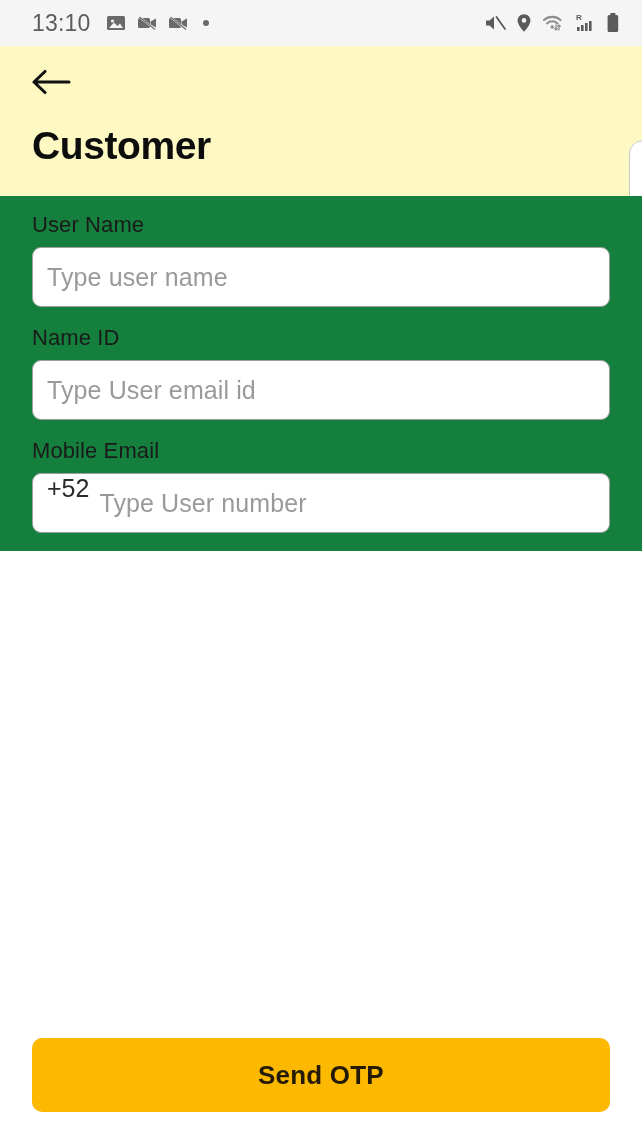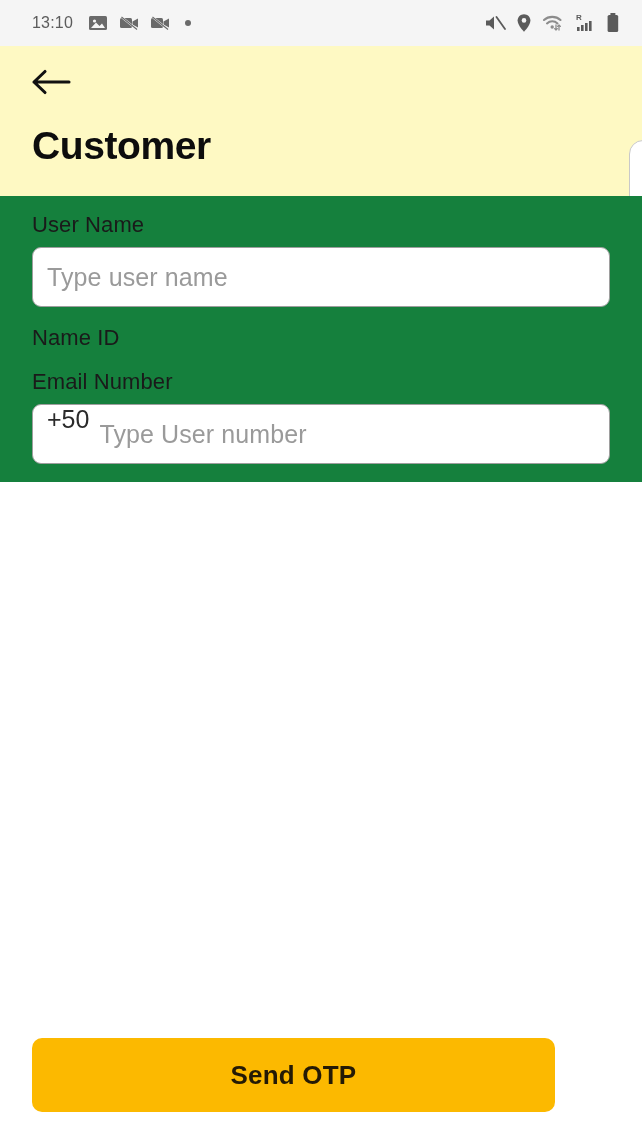--- a/index.html
+++ b/index.html
@@ -20,21 +20,21 @@
   .statusbar {
     position:absolute; top:0; left:0;
     width:642px; height:46px;
     background:#f5f5f5;
     display:flex; align-items:center;
     padding:0 22px 0 32px;
     color:#5b5b5b;
   }
   .sb-left { display:flex; align-items:center; gap:11px; }
   .sb-time {
-    font-size:16px; letter-spacing:.2px;
+    font-size:23px; letter-spacing:.2px;
     color:#5c5c5c; font-weight:400;
     margin-right:4px;
   }
   .sb-spacer { flex:1; }
   .sb-right { display:flex; align-items:center; gap:9px; }
   .sb-ico { display:flex; align-items:center; justify-content:center; }
   .sb-dot {
     width:6px; height:6px; border-radius:50%;
     background:#6a6a6a; margin-left:4px;
   }
@@ -97,21 +97,21 @@
   .input-txt::placeholder { color:#9a9a9a; opacity:1; }
   .cc-prefix {
     font-size:25px; color:#2a2a2a;
     padding-right:10px; white-space:nowrap;
   }
 
   
   .cta {
     position:absolute;
     left:32px; top:1038px;
-    width:523px; height:74px;
+    width:578px; height:74px;
     background:#fcb900;
     border:none; border-radius:10px;
     font-family:"Liberation Sans", sans-serif;
     font-size:26px; font-weight:700;
     color:#241a05;
     letter-spacing:.2px;
     cursor:pointer;
   }
 </style>
 </head>
@@ -215,26 +215,29 @@
 
     <div class="field">
       <label class="field-label">User Name</label>
       <div class="input-box">
         <input class="input-txt" type="text" placeholder="Type user name" style="">
       </div>
     </div>
 
     <div class="field">
       <label class="field-label">Name ID</label>
+      <div class="input-box">
+        <input class="input-txt" type="text" placeholder="Type User email id" style="">
+      </div>
     </div>
 
     <div class="field">
-      <label class="field-label">Email Number</label>
+      <label class="field-label">Mobile Email</label>
       <div class="input-box">
-        <span class="cc-prefix">+50</span>
+        <span class="cc-prefix">+52</span>
         <input class="input-txt" type="text" placeholder="Type User number" style="">
       </div>
     </div>
 
   </div>
 
   <button class="cta">Send OTP</button>
 
 </div>
 

